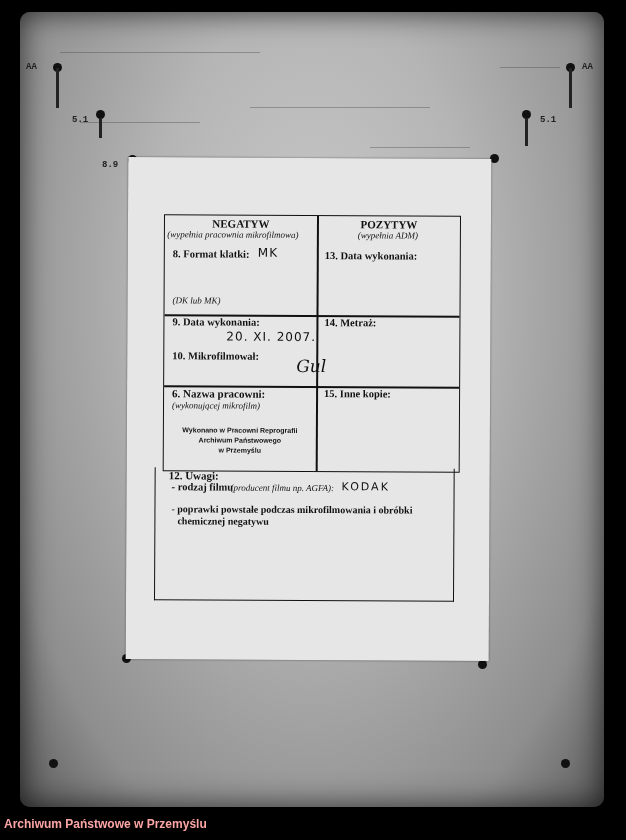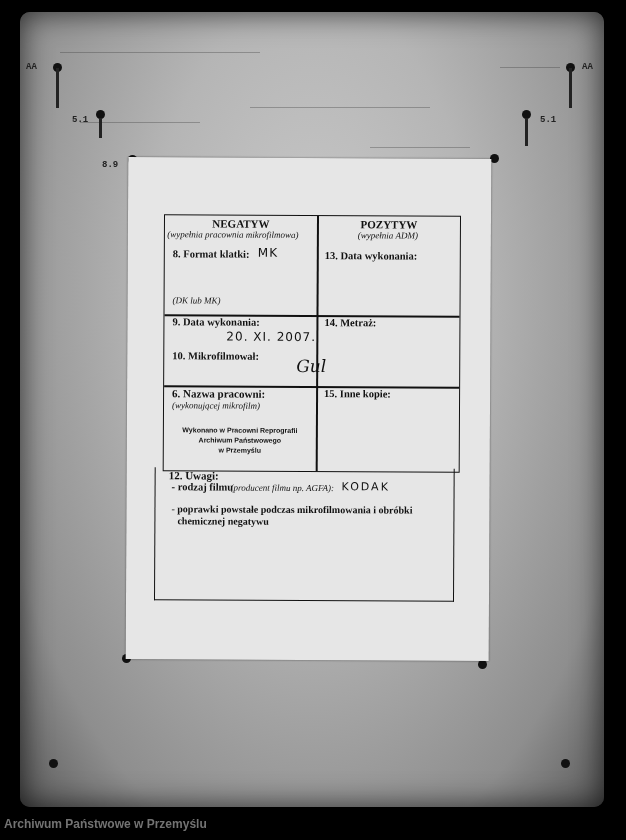--- a/index.html
+++ b/index.html
@@ -16,21 +16,21 @@
   .form-top{position:absolute;left:36px;top:57px;width:295px;height:255px;border:1.5px solid #111;}
   .form-bottom{position:absolute;left:28px;top:310px;width:298px;height:132px;border:1.5px solid #111;border-top:none;}
   .vline{position:absolute;left:152px;top:0;width:1.5px;height:255px;background:#111;}
   .hline{position:absolute;height:1.5px;background:#111;}
   .cell{position:absolute;color:#111;}
   .hdr{font-weight:bold;font-size:11px;text-align:center;}
   .sub{font-style:italic;font-size:9px;text-align:center;}
   .lbl{font-weight:bold;font-size:10.5px;}
   .hand{font-family:"DejaVu Sans",sans-serif;font-size:12px;letter-spacing:1px;color:#111;}
   .stamp{font-family:"Liberation Sans",sans-serif;font-size:7px;text-align:center;font-weight:bold;line-height:10px;}
-  .caption{position:absolute;left:4px;top:817px;color:#737373;font-family:"Liberation Sans",sans-serif;font-size:12px;font-weight:bold;}
+  .caption{position:absolute;left:4px;top:817px;color:#fca5a5;font-family:"Liberation Sans",sans-serif;font-size:12px;font-weight:bold;}
   .sig{position:absolute;font-family:"DejaVu Serif",serif;font-style:italic;font-size:17px;margin-left:32px;}
 </style>
 </head>
 <body>
 
 <div class="film">
   <div class="scratch" style="left:40px;top:40px;width:200px;"></div>
   <div class="scratch" style="left:230px;top:95px;width:180px;"></div>
   <div class="scratch" style="left:60px;top:110px;width:120px;"></div>
   <div class="scratch" style="left:350px;top:135px;width:100px;"></div>

